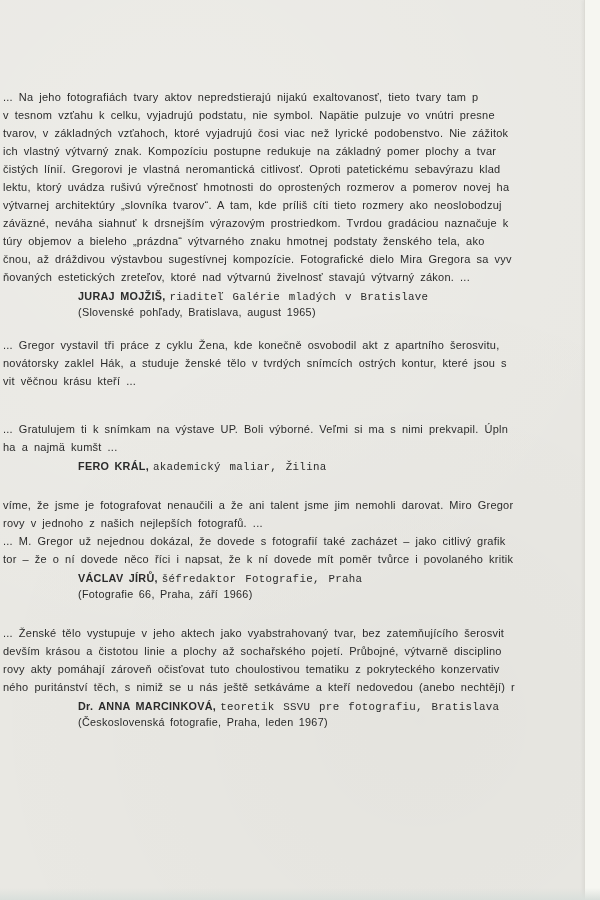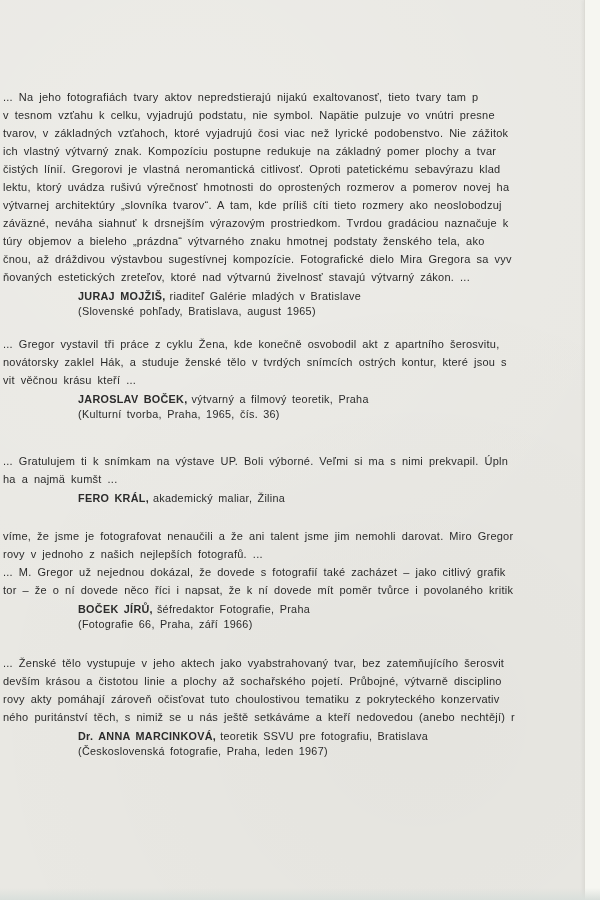--- a/index.html
+++ b/index.html
@@ -60,21 +60,21 @@
   .att {
     margin-top: 3px;
     margin-left: 75px;
     font-size: 10.8px;
     line-height: 15px;
     letter-spacing: 0.3px;
     word-spacing: 2px;
     white-space: nowrap;
   }
   .att-name { font-weight: bold; }
-  .att-role { margin-left: 4px; }
+  .att-role { margin-left: 4px; font-family: Liberation Mono, monospace; }
 </style>
 </head>
 <body>
 
 <div class="paper-texture"></div>
 <div class="edge-strip"></div>
 <div class="bottom-band"></div>
 
 <div class="content">
 
@@ -93,41 +93,37 @@
     <div class="att">
       <div><span class="att-name">JURAJ MOJŽIŠ,</span><span class="att-role">riaditeľ Galérie mladých v Bratislave</span></div>
       <div class="att-src">(Slovenské pohľady, Bratislava, august 1965)</div>
     </div>
   </section>
 
   <section class="quote q2">
     <div class="qline">... Gregor vystavil tři práce z cyklu Žena, kde konečně osvobodil akt z apartního šerosvitu,</div>
     <div class="qline">novátorsky zaklel Hák, a studuje ženské tělo v tvrdých snímcích ostrých kontur, které jsou s</div>
     <div class="qline">vit věčnou krásu kteří ...</div>
-    <div class="att">
-      <div><span class="att-name">JAROSLAV BOČEK,</span><span class="att-role">výtvarný a filmový teoretik, Praha</span></div>
-      <div class="att-src">(Kulturní tvorba, Praha, 1965, čís. 36)</div>
-    </div>
   </section>
 
   <section class="quote q3">
     <div class="qline">... Gratulujem ti k snímkam na výstave UP. Boli výborné. Veľmi si ma s nimi prekvapil. Úpln</div>
     <div class="qline">ha a najmä kumšt ...</div>
     <div class="att">
       <div><span class="att-name">FERO KRÁL,</span><span class="att-role">akademický maliar, Žilina</span></div>
     </div>
   </section>
 
   <section class="quote q4">
     <div class="qline">víme, že jsme je fotografovat nenaučili a že ani talent jsme jim nemohli darovat. Miro Gregor</div>
     <div class="qline">rovy v jednoho z našich nejlepších fotografů. ...</div>
     <div class="qline">... M. Gregor už nejednou dokázal, že dovede s fotografií také zacházet – jako citlivý grafik</div>
     <div class="qline">tor – že o ní dovede něco říci i napsat, že k ní dovede mít poměr tvůrce i povolaného kritik</div>
     <div class="att">
-      <div><span class="att-name">BOČEK JÍRŮ,</span><span class="att-role">šéfredaktor Fotografie, Praha</span></div>
+      <div><span class="att-name">VÁCLAV JÍRŮ,</span><span class="att-role">šéfredaktor Fotografie, Praha</span></div>
       <div class="att-src">(Fotografie 66, Praha, září 1966)</div>
     </div>
   </section>
 
   <section class="quote q5">
     <div class="qline">... Ženské tělo vystupuje v jeho aktech jako vyabstrahovaný tvar, bez zatemňujícího šerosvit</div>
     <div class="qline">devším krásou a čistotou linie a plochy až sochařského pojetí. Průbojné, výtvarně disciplino</div>
     <div class="qline">rovy akty pomáhají zároveň očisťovat tuto choulostivou tematiku z pokryteckého konzervativ</div>
     <div class="qline">ného puritánství těch, s nimiž se u nás ještě setkáváme a kteří nedovedou (anebo nechtějí) r</div>
     <div class="att">

